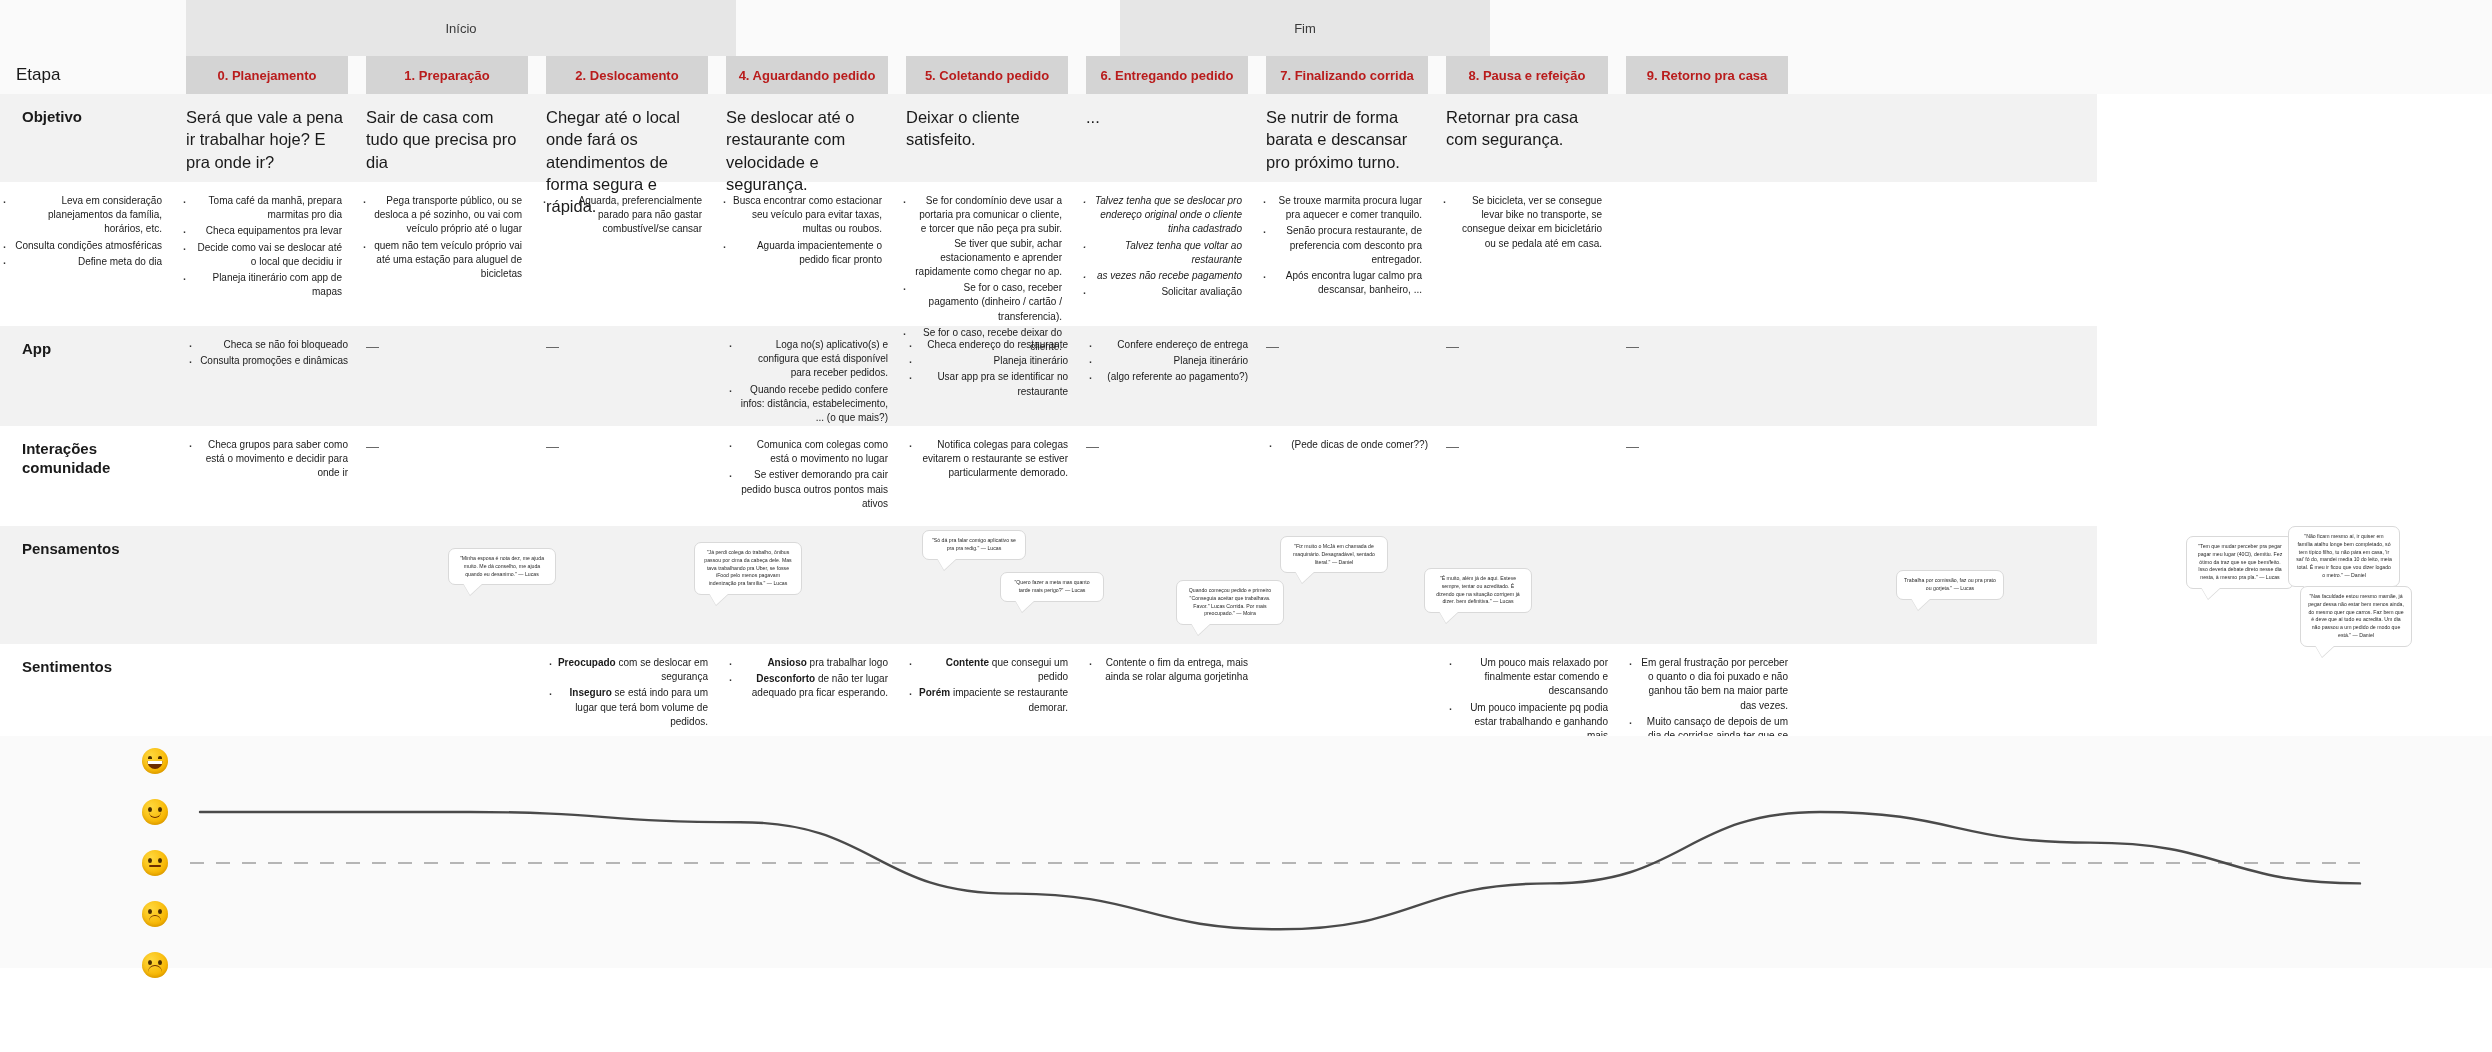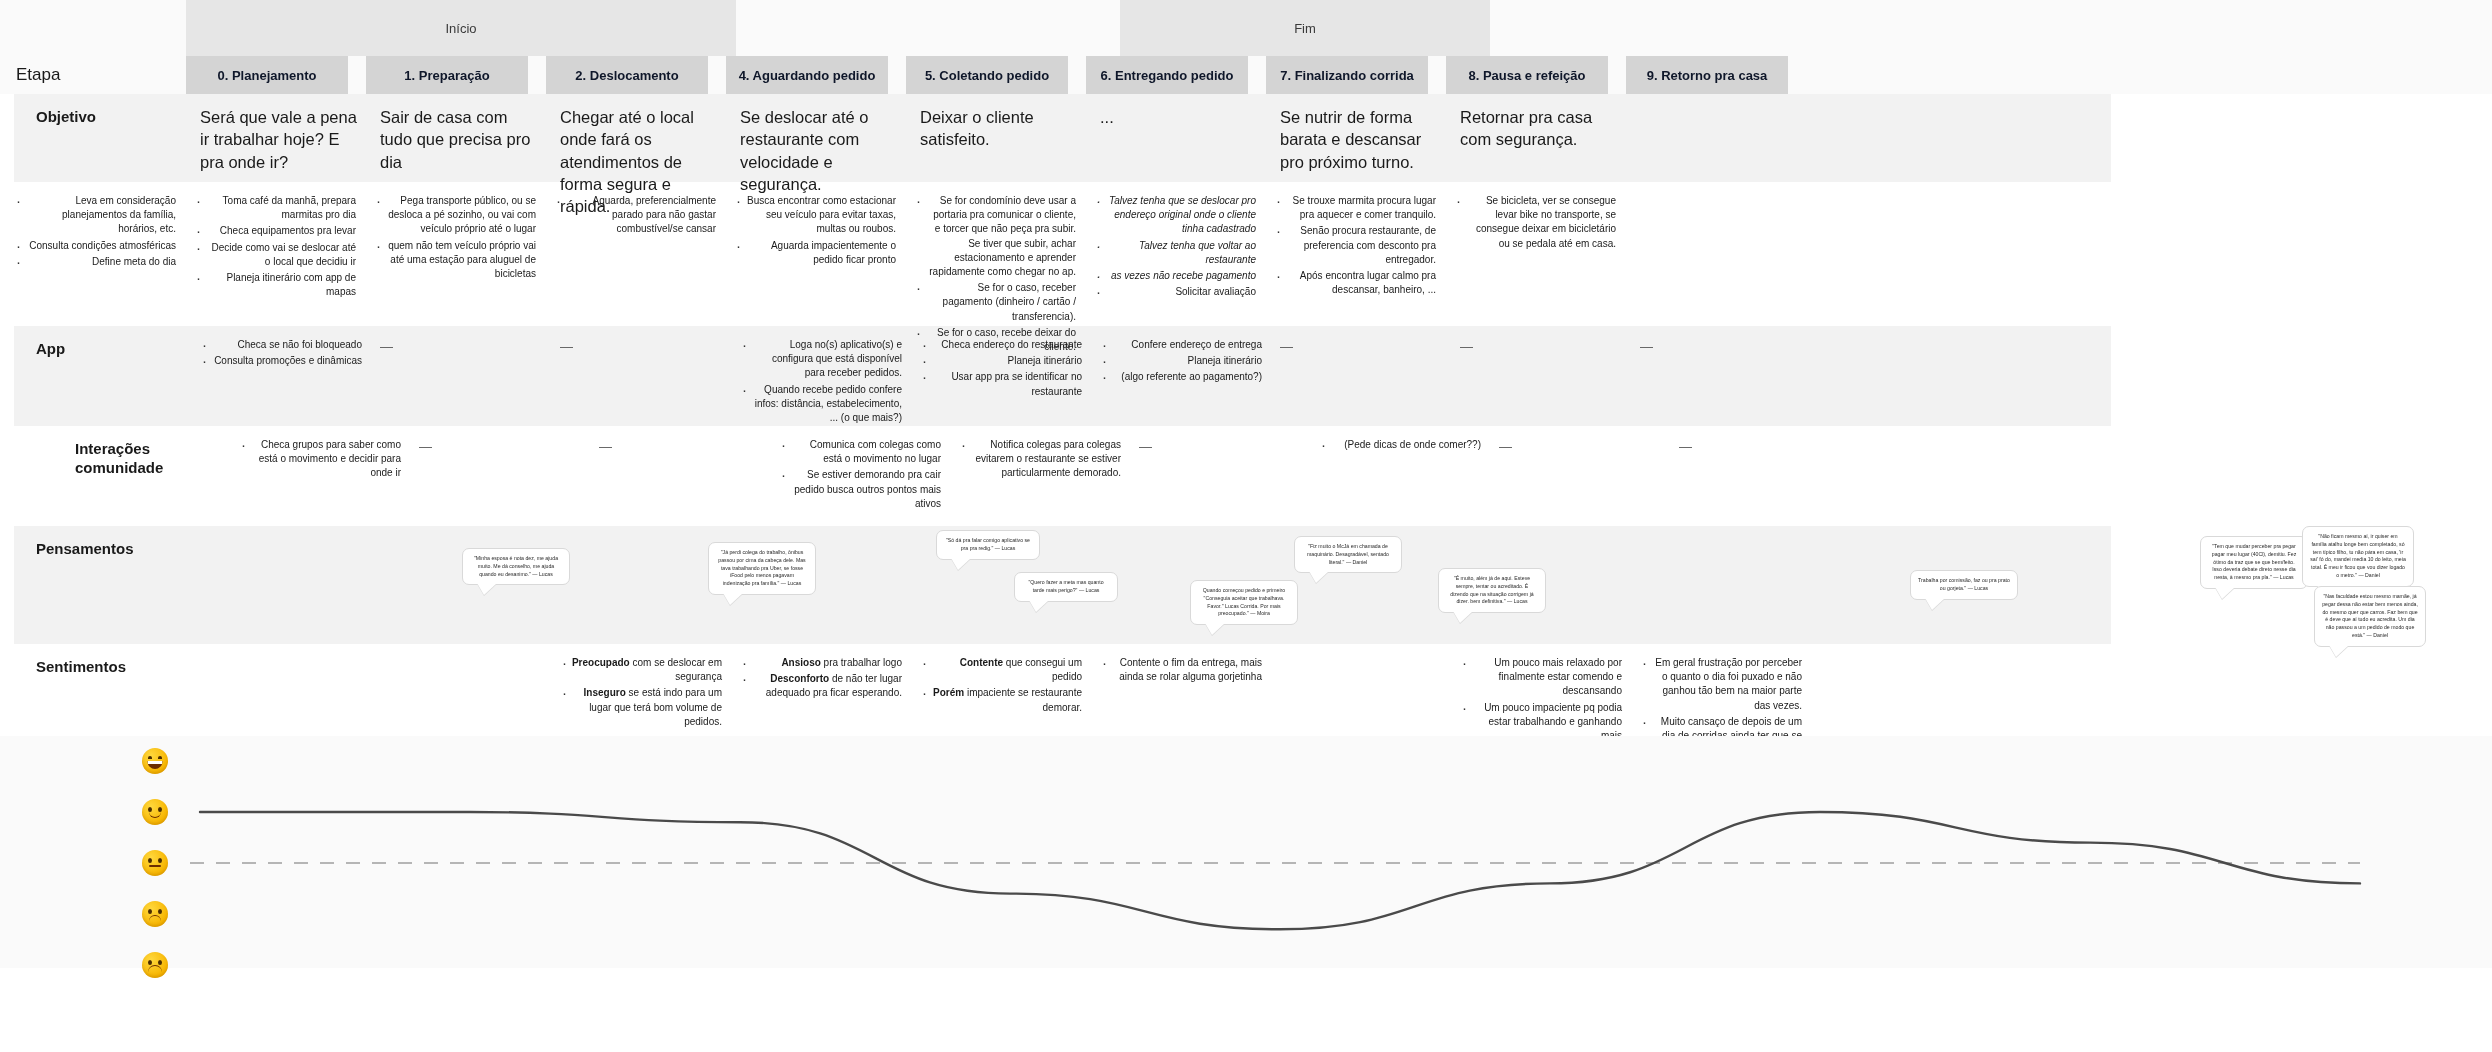--- a/index.html
+++ b/index.html
@@ -28,39 +28,39 @@
   
   .stageband { height: 38px; display: flex; background: #fafafa; }
   .stageband .lab {
     width: 186px; flex: 0 0 186px;
     display: flex; align-items: center;
     font-size: 17px; font-weight: normal; padding-left: 16px;
   }
   .stage {
     background: #d4d4d4;
     display: flex; align-items: center; justify-content: center;
-    font-size: 13px; font-weight: bold; color: #0f172a;
+    font-size: 13px; font-weight: bold; color: #b91c1c;
     text-align: center;
   }
   .stagegap { background: #fafafa; }
 
   
-  .band { display: flex; width: 2097px; margin-left: 14px; }
+  .band { display: flex; width: 2097px; }
   .band .lab {
     width: 186px; flex: 0 0 186px;
     font-size: 15px; font-weight: bold; line-height: 1.25;
     padding: 14px 8px 0 22px;
   }
   .band .cols { display: flex; flex: 1 1 auto; padding-top: 12px; }
   .col { flex: 0 0 162px; margin-right: 18px; }
 
   .bg-objetivo { background: #f2f2f2; }
   .bg-white    { background: #ffffff; }
   .bg-app      { background: #f2f2f2; }
-  .bg-inter    { background: #ffffff; padding-left: 39px; }
+  .bg-inter    { background: #ffffff; }
   .bg-pens     { background: #f2f2f2; }
   .bg-sent     { background: #ffffff; }
 
   .objetivo-text { font-size: 16.5px; line-height: 1.35; }
 
   ul.bl { list-style: none; }
   ul.bl li {
     font-size: 10px; line-height: 1.42;
     padding-left: 11px; position: relative;
     margin-bottom: 2px;

